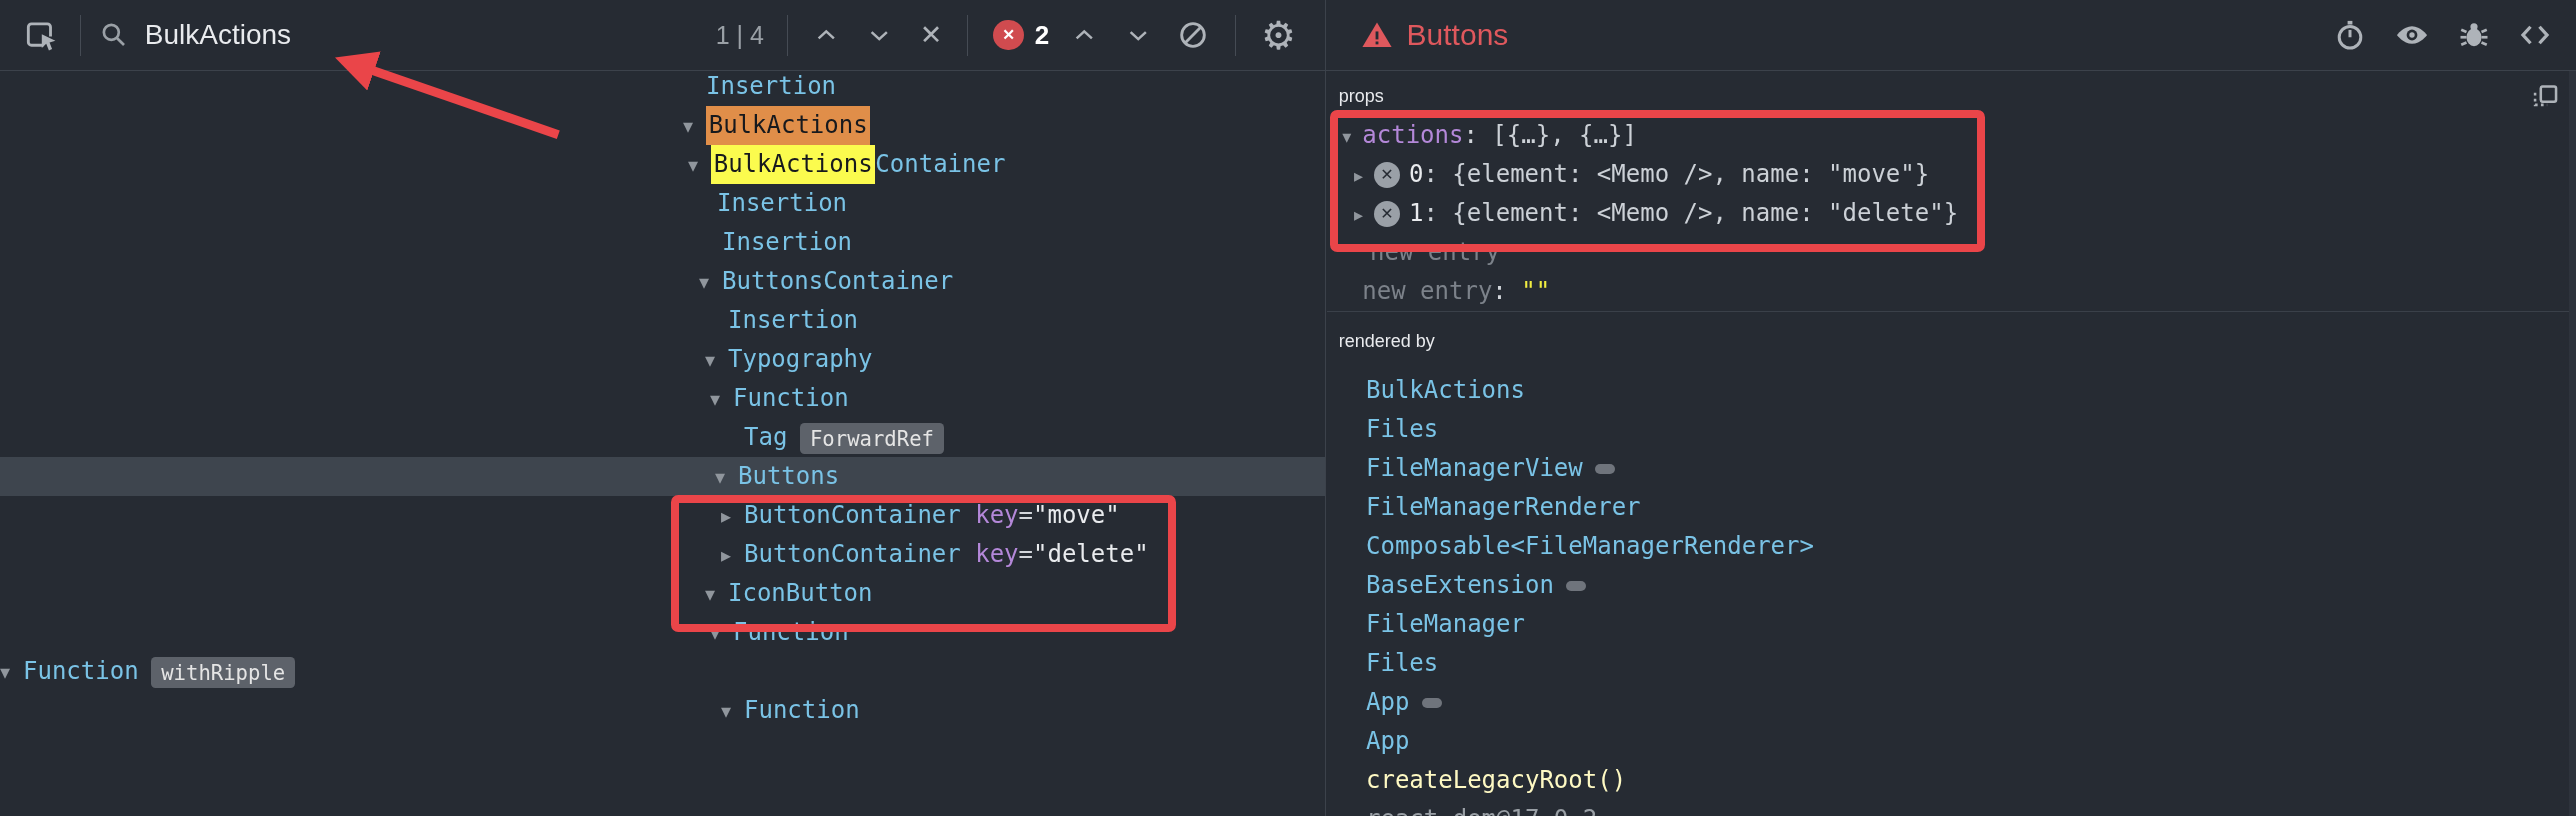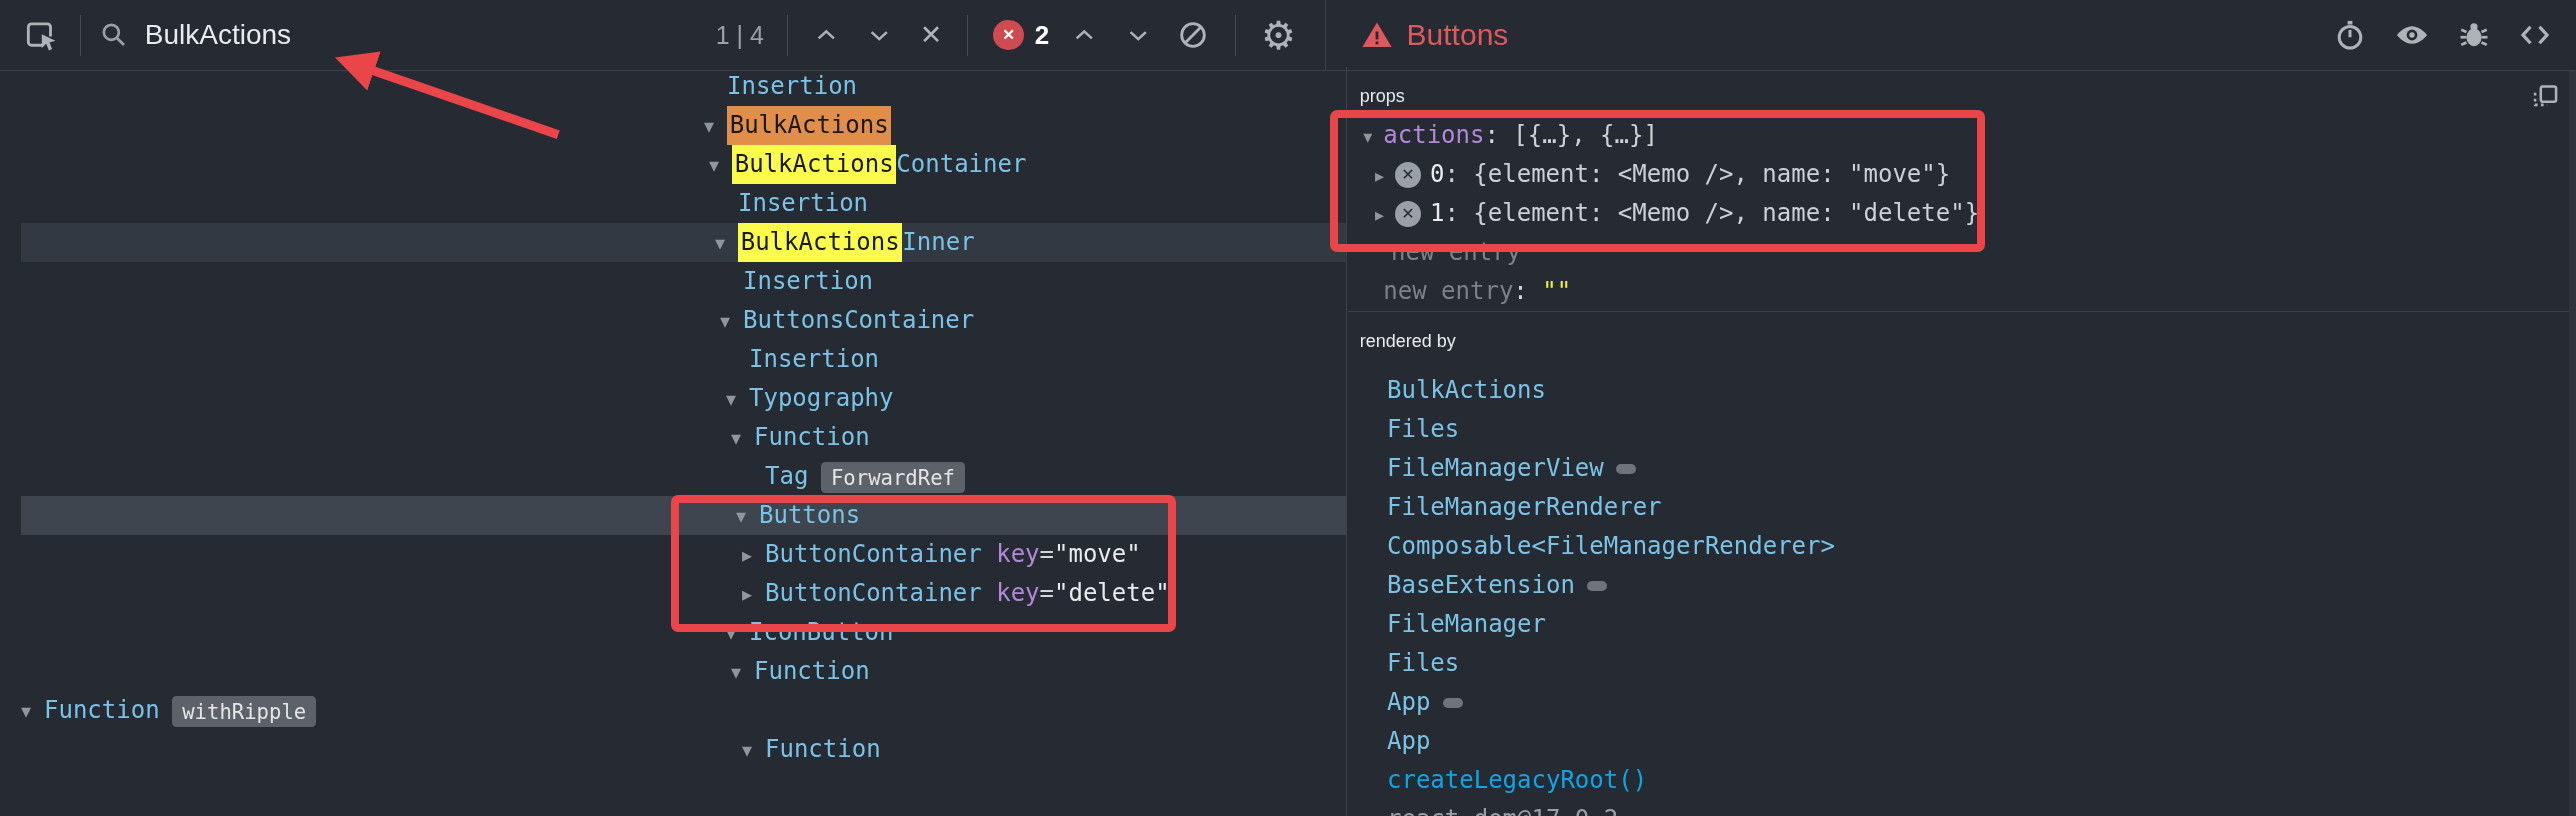--- a/index.html
+++ b/index.html
@@ -14,21 +14,21 @@
   .vdiv{width:0.9px;height:41px;background:#454b54;flex:none;}
   .search-value{color:#e9ebee;font-size:28px;margin-left:14.4px;white-space:pre;}
   .search-results{color:#9aa0a6;font-size:25px;flex:none;}
   .glyph-btn{color:#aeb3b9;font-size:27px;line-height:1;}
   .err-badge{width:30.5px;height:30.5px;border-radius:15.3px;background:#d04b4f;color:#fff;
              font-size:15.3px;font-weight:bold;display:flex;align-items:center;justify-content:center;flex:none;}
   .err-count{color:#fff;font-size:26px;font-weight:600;margin-left:10.8px;}
   .gear{font-size:39px;color:#aeb3b9;line-height:1;}
   .insp-title{color:#df585d;font-size:30px;margin-left:12.6px;}
   
-  .main{position:absolute;top:71px;left:0;right:0;bottom:0;margin-left:21px;}
+  .main{position:absolute;top:71px;left:0;right:0;bottom:0;}
   .tree{position:absolute;top:0;left:0;width:1326px;bottom:0;overflow:hidden;
         border-right:0.9px solid #3c424b;box-sizing:border-box;margin-top:-3.6px;}
   .trow{height:39px;line-height:39px;white-space:pre;
         font-family:"DejaVu Sans Mono",monospace;font-size:24px;color:#7ac3e6;cursor:pointer;}
   .trow.hover{background:#333942;}
   .trow.selected{background:#3e454e;}
   .tarrow{display:inline-block;width:23px;color:#90969d;
           font-family:"DejaVu Sans",sans-serif;font-size:20px;}
   .sN{color:#7ac3e6}
   .sCur{background:#e08e49;color:#17191d;padding:5.4px 2.7px;}
@@ -48,21 +48,21 @@
   .parrow{display:inline-block;width:20px;color:#90969d;font-family:"DejaVu Sans",sans-serif;font-size:18px;}
   .pdel{display:inline-block;width:26px;height:26px;border-radius:50%;background:#9aa0a7;color:#262b33;
         font-size:16px;line-height:26px;text-align:center;font-weight:bold;margin-right:9px;
         vertical-align:middle;font-family:"DejaVu Sans",sans-serif;cursor:pointer;}
   .ind0{padding-left:15.3px;} .ind1{padding-left:27px;} .ind2{padding-left:43px;}
   .pkey{color:#b488d9} .pidx{color:#e9ebee} .pval{color:#ccd1d7}
   .pdim{color:#7c828a} .pstr{color:#f1ed41} .ppunct{color:#d3d7dc}
   .hr{border-top:0.9px solid #3a4049;}
   .orow{height:39px;line-height:39px;padding-left:39px;white-space:pre;
         font-family:"DejaVu Sans Mono",monospace;font-size:24px;cursor:pointer;}
-  .ocomp{color:#7ac3e6}.oplain{color:#0ea5e9}.omuted{color:#9aa0a6}
+  .ocomp{color:#7ac3e6}.oplain{color:#fef9c3}.omuted{color:#9aa0a6}
   .opill{display:inline-block;width:20px;height:10px;border-radius:5.4px;background:#6f747c;margin-left:12.6px;vertical-align:middle;}
   .scroll-strip{position:absolute;top:0;right:0;width:7.2px;bottom:0;background:#2e333c;}
   
   .ann-box{position:absolute;border:8px solid #ea4549;border-radius:7.2px;pointer-events:none;z-index:50;}
   #ann-arrow{position:absolute;left:0;top:0;width:2576px;height:817px;pointer-events:none;z-index:50;}
   svg.ic{display:block;}
 </style>
 </head>
 <body>
 
@@ -169,21 +169,20 @@
       </button>
     </div>
   </div>
 
   <div class="main">
     <div class="tree" id="tree">
         <div class="trow" style="padding-left: 683px;"><span class="tarrow"></span><span class="sN">Insertion</span></div>
         <div class="trow" style="padding-left: 683px;"><span class="tarrow">▾</span><span class="sCur">BulkActions</span></div>
         <div class="trow" style="padding-left: 688px;"><span class="tarrow">▾</span><span class="sHl">BulkActions</span><span class="sN">Container</span></div>
         <div class="trow" style="padding-left: 694px;"><span class="tarrow"></span><span class="sN">Insertion</span></div>
-        <div class="trow hover" style="padding-left: 694px;"><span class="tarrow">▾</span><span class="sHl">BulkActions</span><span class="sN">Inner</span></div>
         <div class="trow" style="padding-left: 699px;"><span class="tarrow"></span><span class="sN">Insertion</span></div>
         <div class="trow" style="padding-left: 699px;"><span class="tarrow">▾</span><span class="sN">ButtonsContainer</span></div>
         <div class="trow" style="padding-left: 705px;"><span class="tarrow"></span><span class="sN">Insertion</span></div>
         <div class="trow" style="padding-left: 705px;"><span class="tarrow">▾</span><span class="sN">Typography</span></div>
         <div class="trow" style="padding-left: 710px;"><span class="tarrow">▾</span><span class="sN">Function</span></div>
         <div class="trow" style="padding-left: 721px;"><span class="tarrow"></span><span class="sN">Tag</span><span class="tbadge">ForwardRef</span></div>
         <div class="trow selected" style="padding-left: 715px;"><span class="tarrow">▾</span><span class="sN">Buttons</span></div>
         <div class="trow" style="padding-left: 721px;"><span class="tarrow">▸</span><span class="sN">ButtonContainer</span><span class="sEq"> </span><span class="sAttr">key</span><span class="sEq">=</span><span class="sVal">"move"</span></div>
         <div class="trow" style="padding-left: 721px;"><span class="tarrow">▸</span><span class="sN">ButtonContainer</span><span class="sEq"> </span><span class="sAttr">key</span><span class="sEq">=</span><span class="sVal">"delete"</span></div>
         <div class="trow" style="padding-left: 705px;"><span class="tarrow">▾</span><span class="sN">IconButton</span></div>

